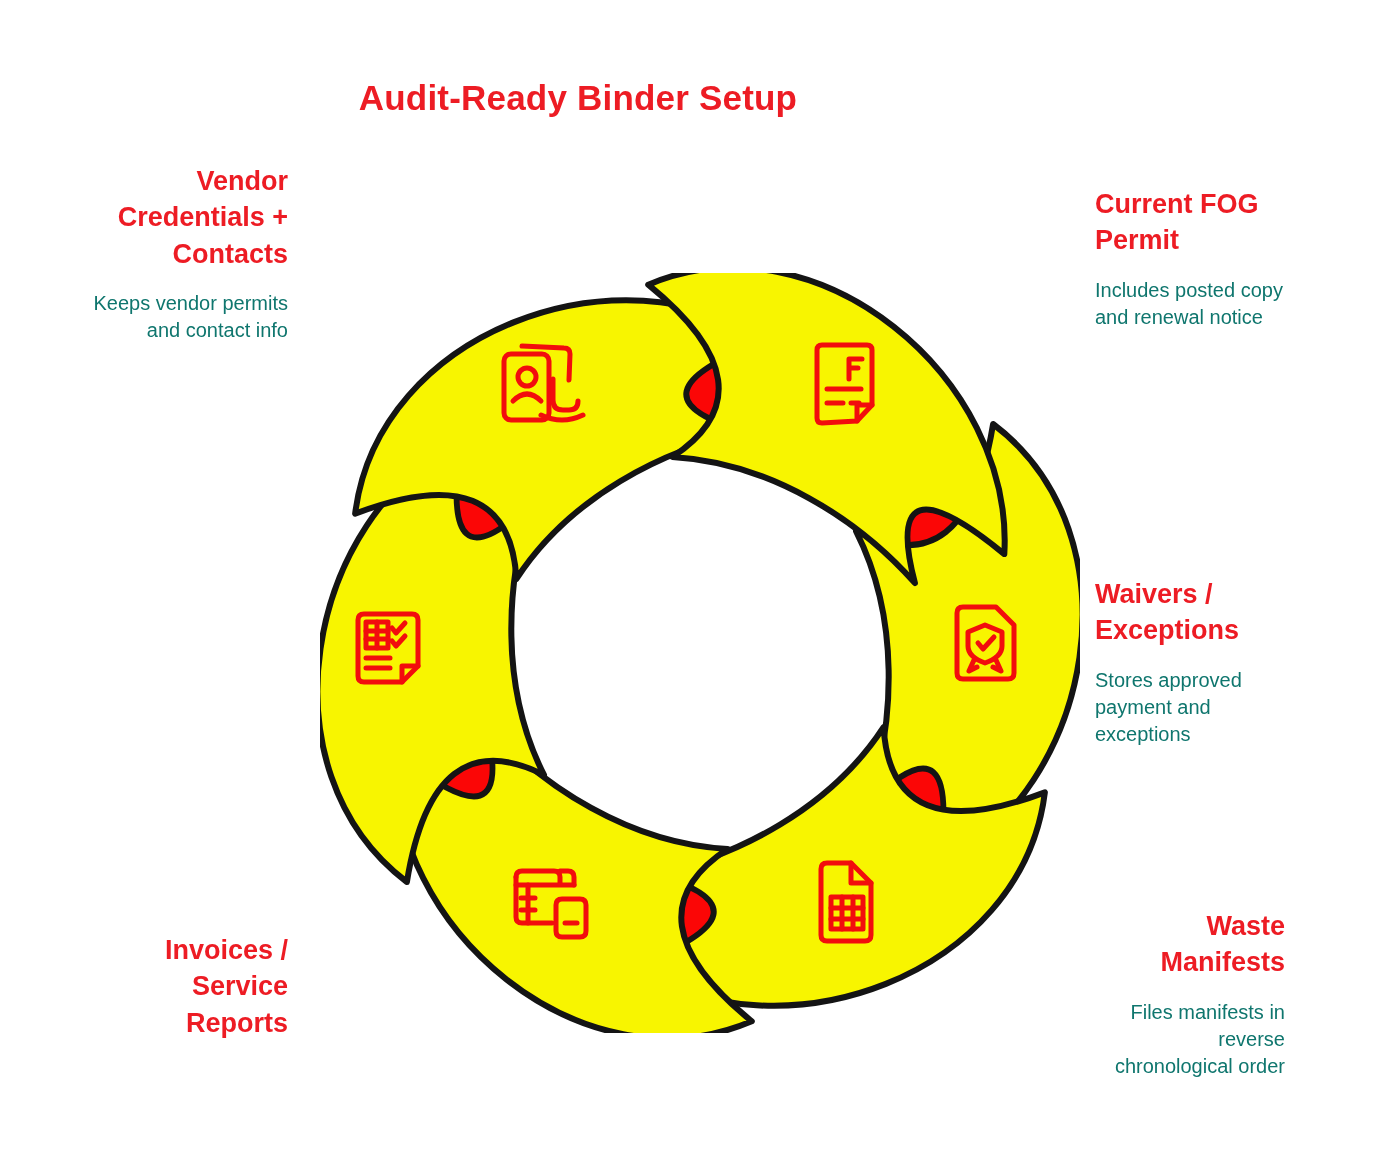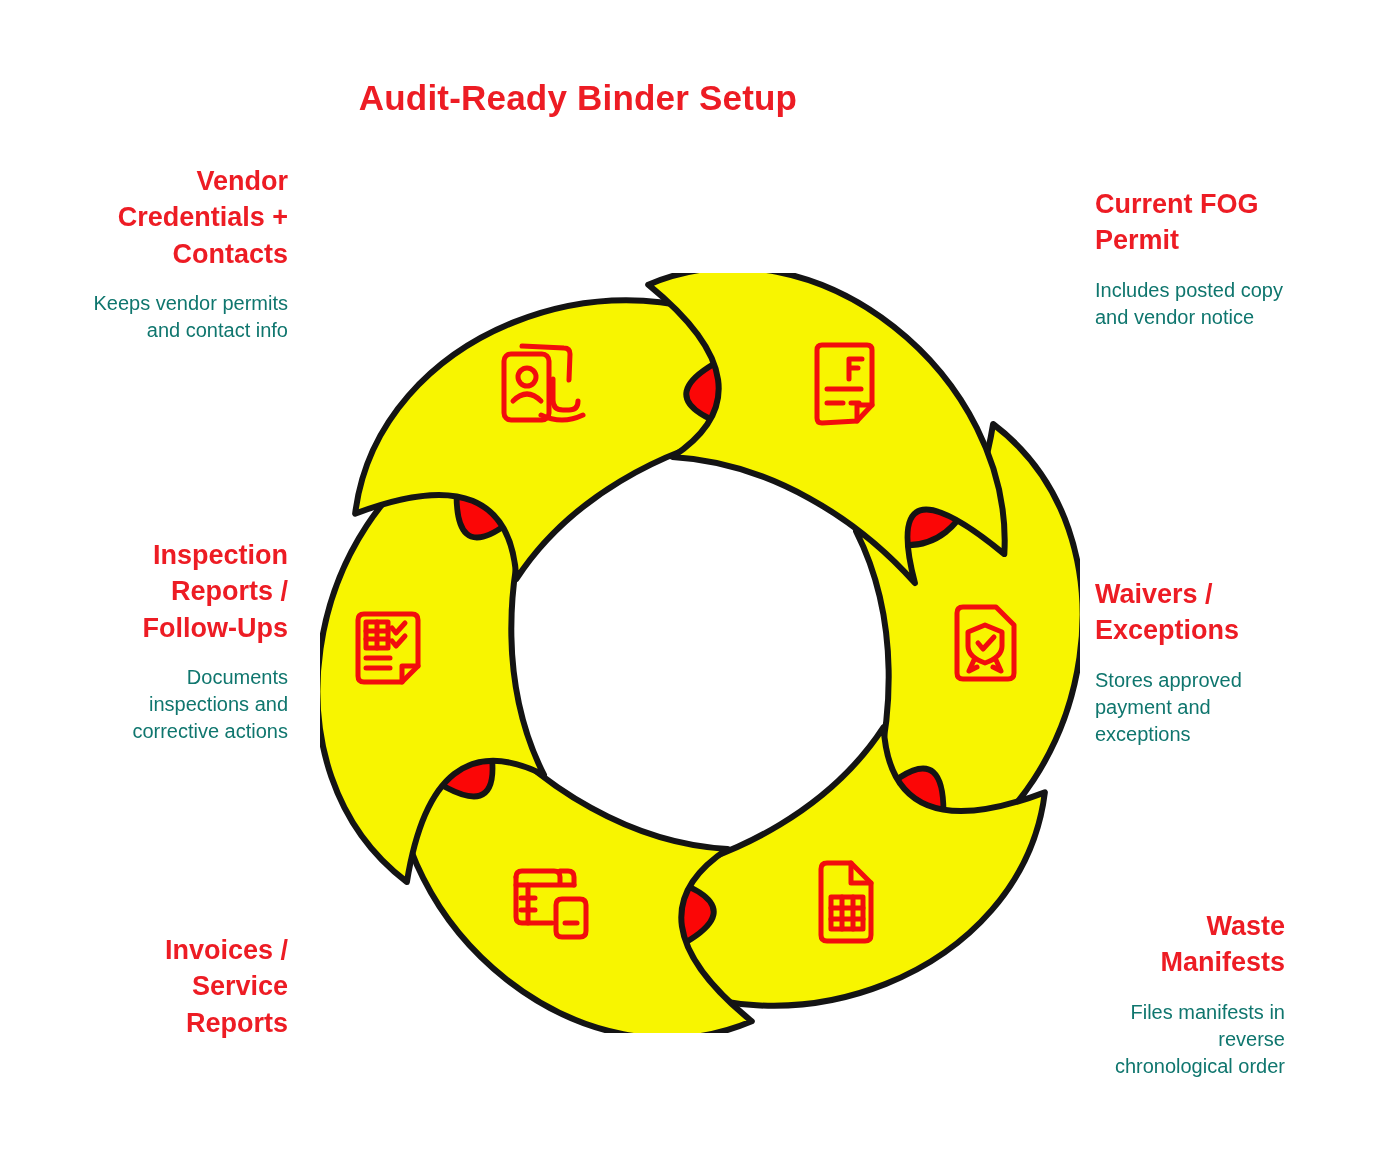--- a/index.html
+++ b/index.html
@@ -136,27 +136,23 @@
     </g>
   </svg>
 
   <div class="node-label label-left" id="label-vendor">
     <h3>Vendor Credentials + Contacts</h3>
     <p>Keeps vendor permits and contact info</p>
   </div>
 
   <div class="node-label label-right" id="label-fog">
     <h3>Current FOG Permit</h3>
-    <p>Includes posted copy and vendor notice</p>
+    <p>Includes posted copy and renewal notice</p>
   </div>
 
-  <div class="node-label label-left" id="label-inspection">
-    <h3>Inspection Reports / Follow-Ups</h3>
-    <p>Documents inspections and corrective actions</p>
-  </div>
 
   <div class="node-label label-right" id="label-waivers">
     <h3>Waivers / Exceptions</h3>
     <p>Stores approved payment and exceptions</p>
   </div>
 
   <div class="node-label label-left" id="label-invoices">
     <h3>Invoices / Service Reports</h3>
   </div>
 

